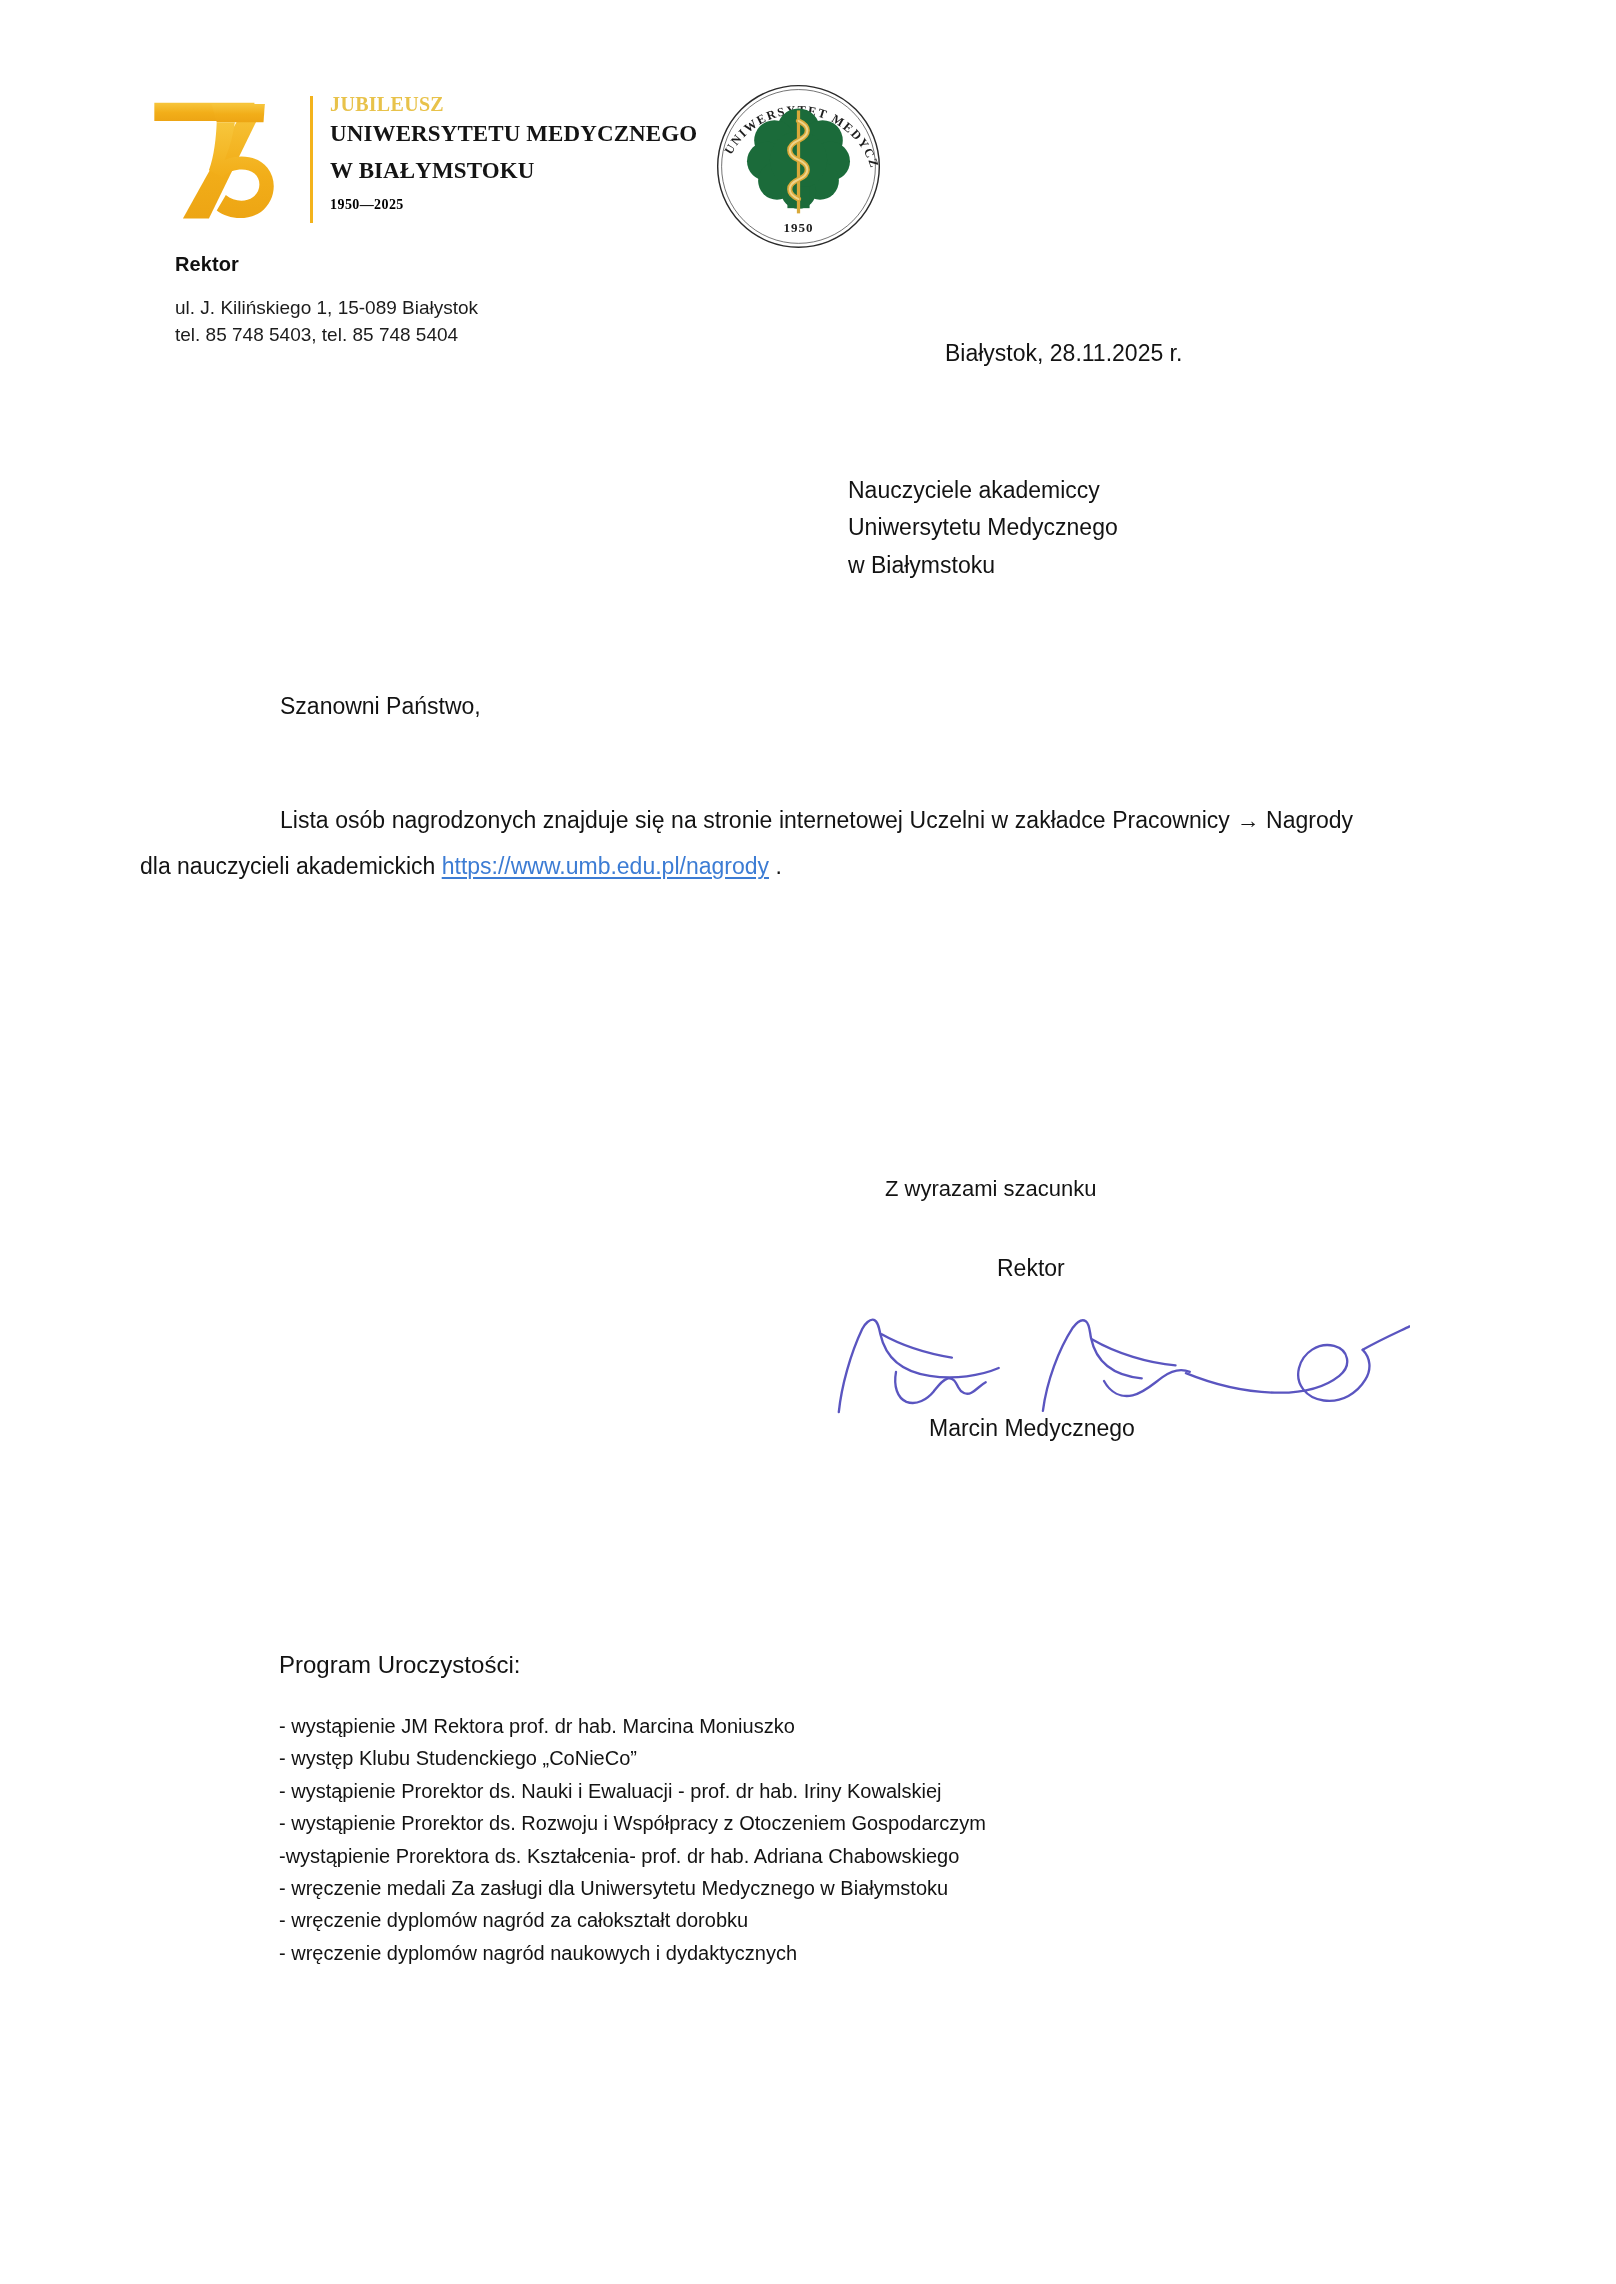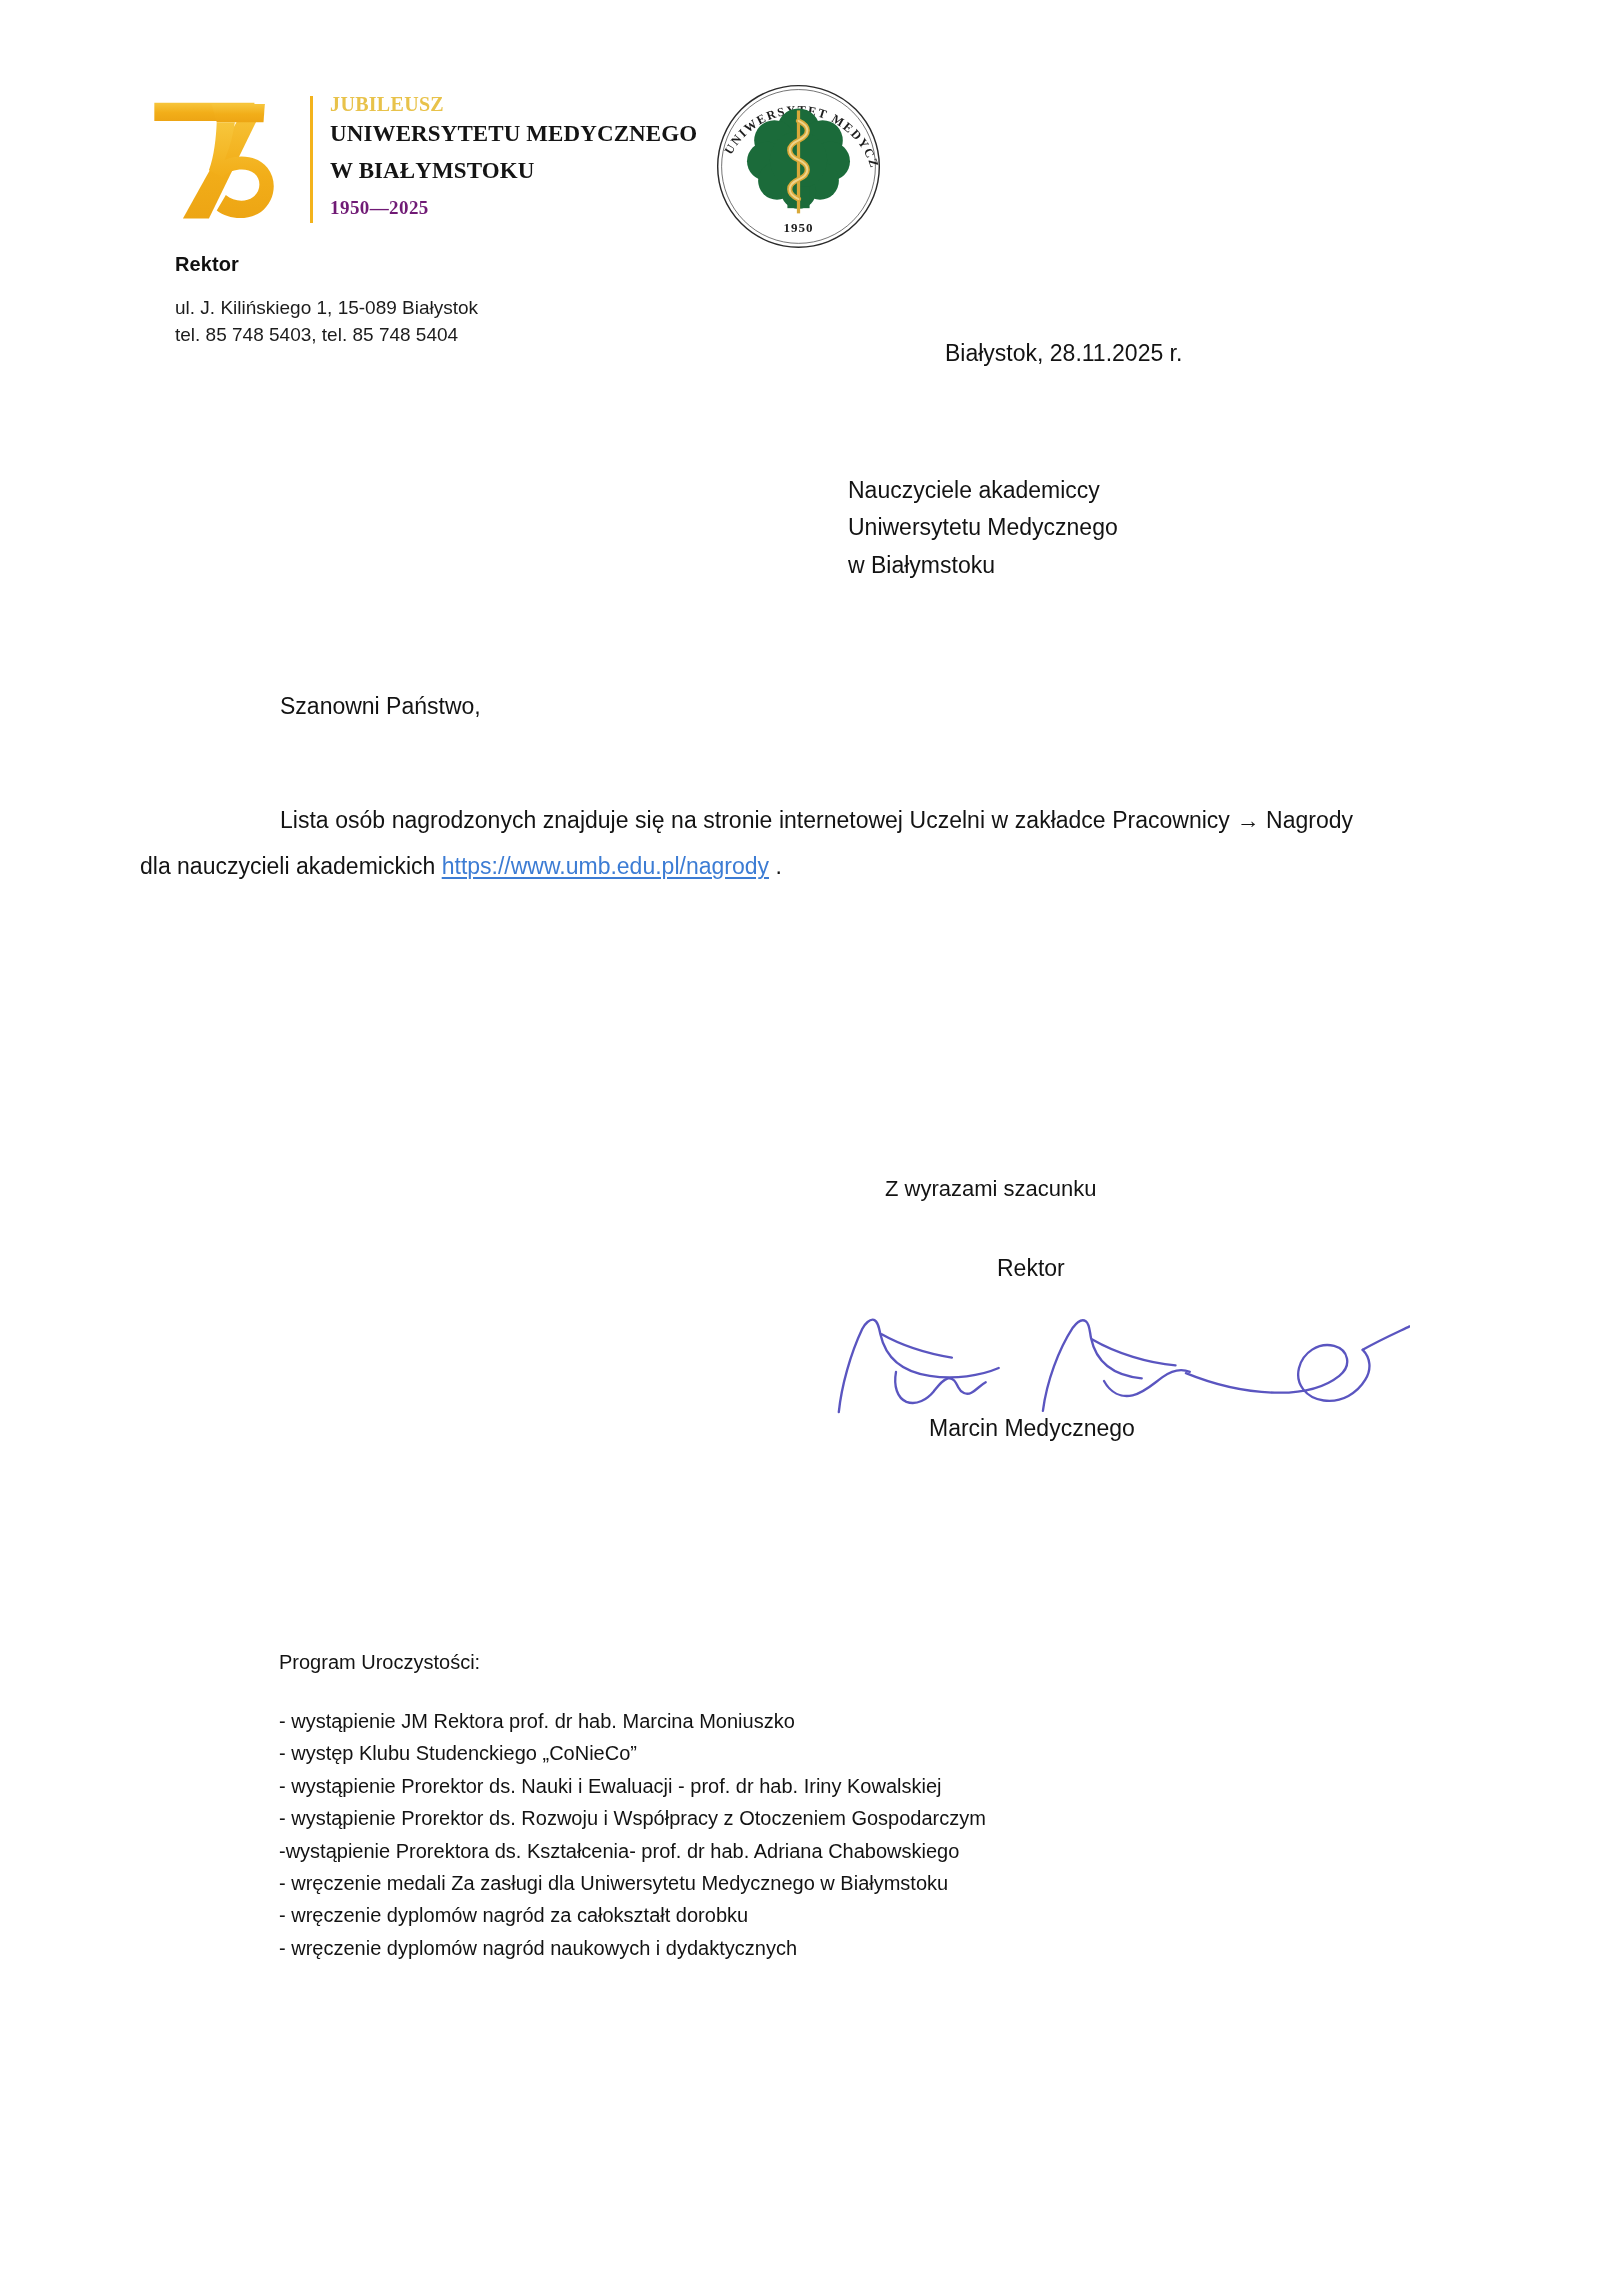--- a/index.html
+++ b/index.html
@@ -67,23 +67,23 @@
     font-weight: 700;
     font-size: 23px;
     letter-spacing: 0.1px;
     color: #141414;
     line-height: 1.62;
     white-space: nowrap;
   }
   .jubilee-years {
     font-family: "Liberation Serif", serif;
     font-weight: 700;
-    font-size: 19px;
+    font-size: 14px;
     letter-spacing: 0.4px;
-    color: #701a75;
+    color: #000000;
     margin-top: 7.8px;
   }
 
   .seal {
     position: absolute;
     left: 704px;
     top: 70px;
     width: 189px;
     height: 189px;
   }
@@ -192,21 +192,21 @@
   }
 
   
   .program {
     position: absolute;
     left: 279px;
     top: 1651px;
     width: 1108px;
   }
   .program-heading {
-    font-size: 20px;
+    font-size: 24px;
     color: #131313;
     margin-bottom: 31px;
   }
   .program-list {
     list-style: none;
     margin: 0;
     padding: 0;
   }
   .program-list li {
     font-size: 20px;

